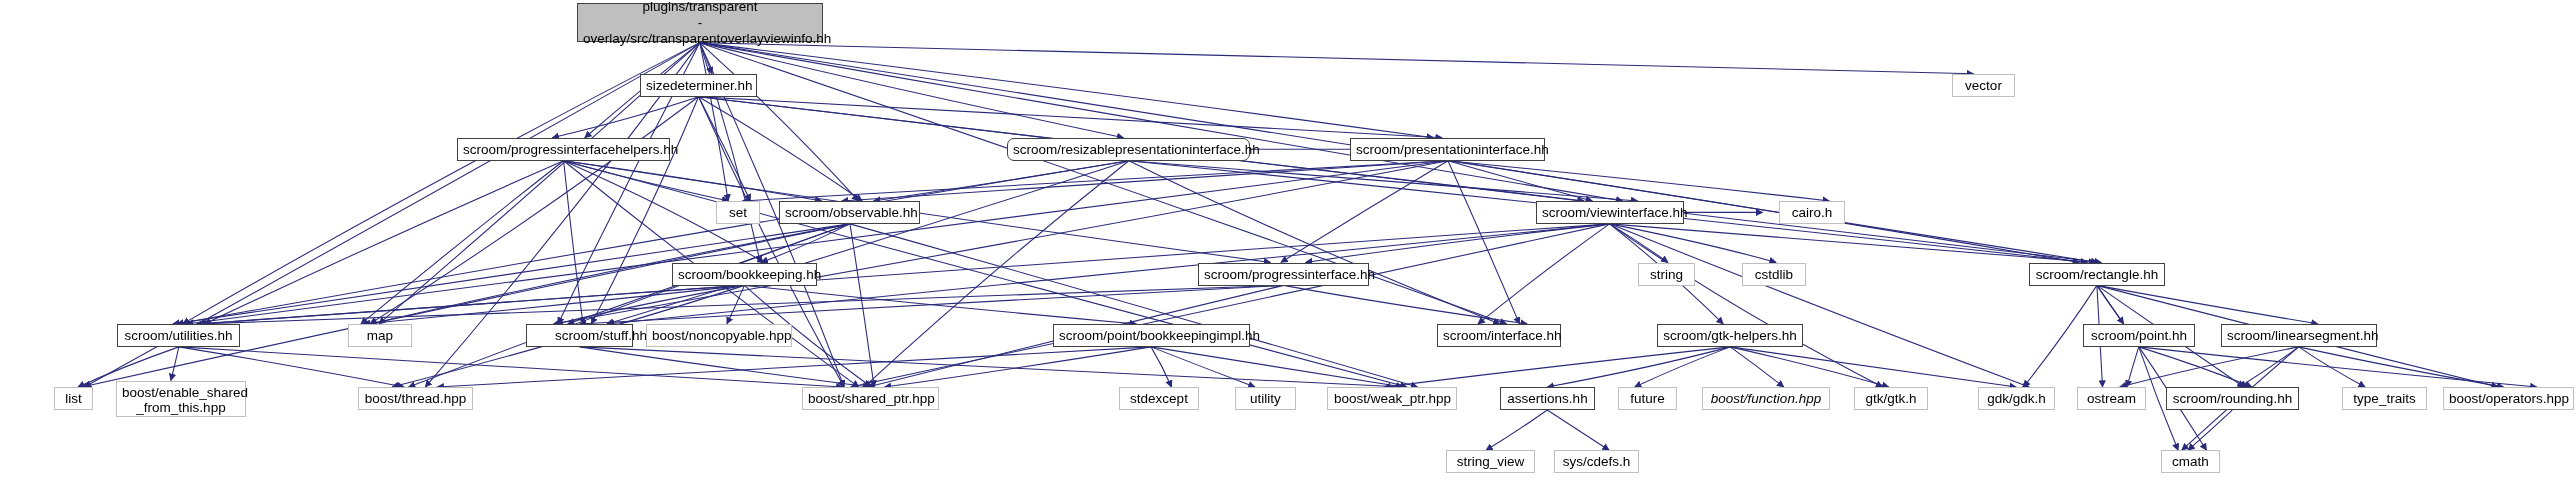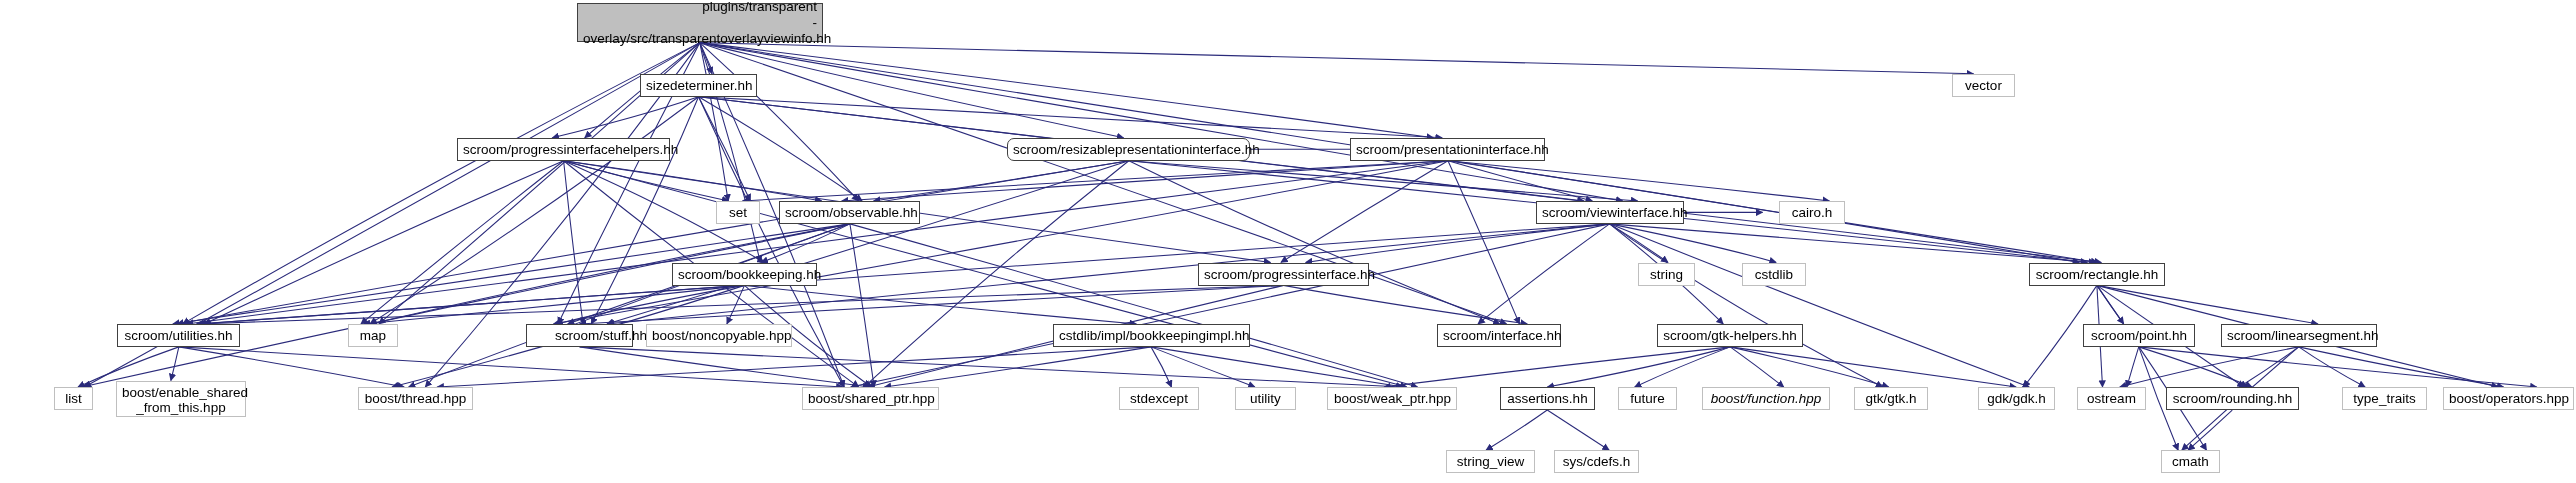--- a/index.html
+++ b/index.html
@@ -39,21 +39,20 @@
     white-space: pre-line;
     padding: 0 4.9px;
     z-index: 5;
   }
   .node.hdr {
     border: 1.6px solid #404040;
   }
   .node.root {
     background: #bfbfbf;
     border: 1.6px solid #404040;
-    text-align: right;
   }
   .node span {
     display: block;
     width: 100%;
   }
 </style>
 </head>
 <body>
 
 <div id="graph-canvas">
@@ -194,24 +193,24 @@
       <div class="node sys" style="left: 716px; top: 201px; width: 44px; height: 23px;"><span>set</span></div>
       <div class="node hdr" style="left: 779px; top: 201px; width: 141px; height: 23px;"><span>scroom/observable.hh</span></div>
       <div class="node hdr" style="left: 1536px; top: 201px; width: 148px; height: 23px;"><span>scroom/viewinterface.hh</span></div>
       <div class="node sys" style="left: 1779px; top: 201px; width: 66px; height: 23px;"><span>cairo.h</span></div>
       <div class="node hdr" style="left: 672px; top: 263px; width: 145px; height: 23px;"><span>scroom/bookkeeping.hh</span></div>
       <div class="node hdr" style="left: 1198px; top: 263px; width: 171px; height: 23px;"><span>scroom/progressinterface.hh</span></div>
       <div class="node sys" style="left: 1638px; top: 263px; width: 57px; height: 23px;"><span>string</span></div>
       <div class="node sys" style="left: 1742px; top: 263px; width: 64px; height: 23px;"><span>cstdlib</span></div>
       <div class="node hdr" style="left: 2029px; top: 263px; width: 136px; height: 23px;"><span>scroom/rectangle.hh</span></div>
       <div class="node hdr" style="left: 117px; top: 324px; width: 123px; height: 23px;"><span>scroom/utilities.hh</span></div>
-      <div class="node sys" style="left: 348px; top: 324px; width: 50px; height: 23px;"><span>map</span></div>
+      <div class="node sys" style="left: 348px; top: 324px; width: 64px; height: 23px;"><span>map</span></div>
       <div class="node hdr" style="left: 526px; top: 324px; width: 107px; height: 23px; padding-left: 28px;"><span>scroom/stuff.hh</span></div>
       <div class="node sys" style="left: 646px; top: 324px; width: 146px; height: 23px;"><span>boost/noncopyable.hpp</span></div>
-      <div class="node hdr" style="left: 1053px; top: 324px; width: 197px; height: 23px;"><span>cstdlib/impl/bookkeepingimpl.hh</span></div>
+      <div class="node hdr" style="left: 1053px; top: 324px; width: 197px; height: 23px;"><span>scroom/point/bookkeepingimpl.hh</span></div>
       <div class="node hdr" style="left: 1437px; top: 324px; width: 124px; height: 23px;"><span>scroom/interface.hh</span></div>
       <div class="node hdr" style="left: 1657px; top: 324px; width: 146px; height: 23px;"><span>scroom/gtk-helpers.hh</span></div>
       <div class="node hdr" style="left: 2083px; top: 324px; width: 112px; height: 23px;"><span>scroom/point.hh</span></div>
       <div class="node hdr" style="left: 2221px; top: 324px; width: 156px; height: 23px;"><span>scroom/linearsegment.hh</span></div>
       <div class="node sys" style="left: 54px; top: 387px; width: 39px; height: 23px;"><span>list</span></div>
       <div class="node sys" style="left: 116px; top: 381px; width: 130px; height: 36px; align-items: flex-end;"><span>boost/enable_shared
 _from_this.hpp</span></div>
       <div class="node sys" style="left: 358px; top: 387px; width: 115px; height: 23px;"><span>boost/thread.hpp</span></div>
       <div class="node sys" style="left: 802px; top: 387px; width: 137px; height: 23px;"><span>boost/shared_ptr.hpp</span></div>
       <div class="node sys" style="left: 1119px; top: 387px; width: 80px; height: 23px;"><span>stdexcept</span></div>

